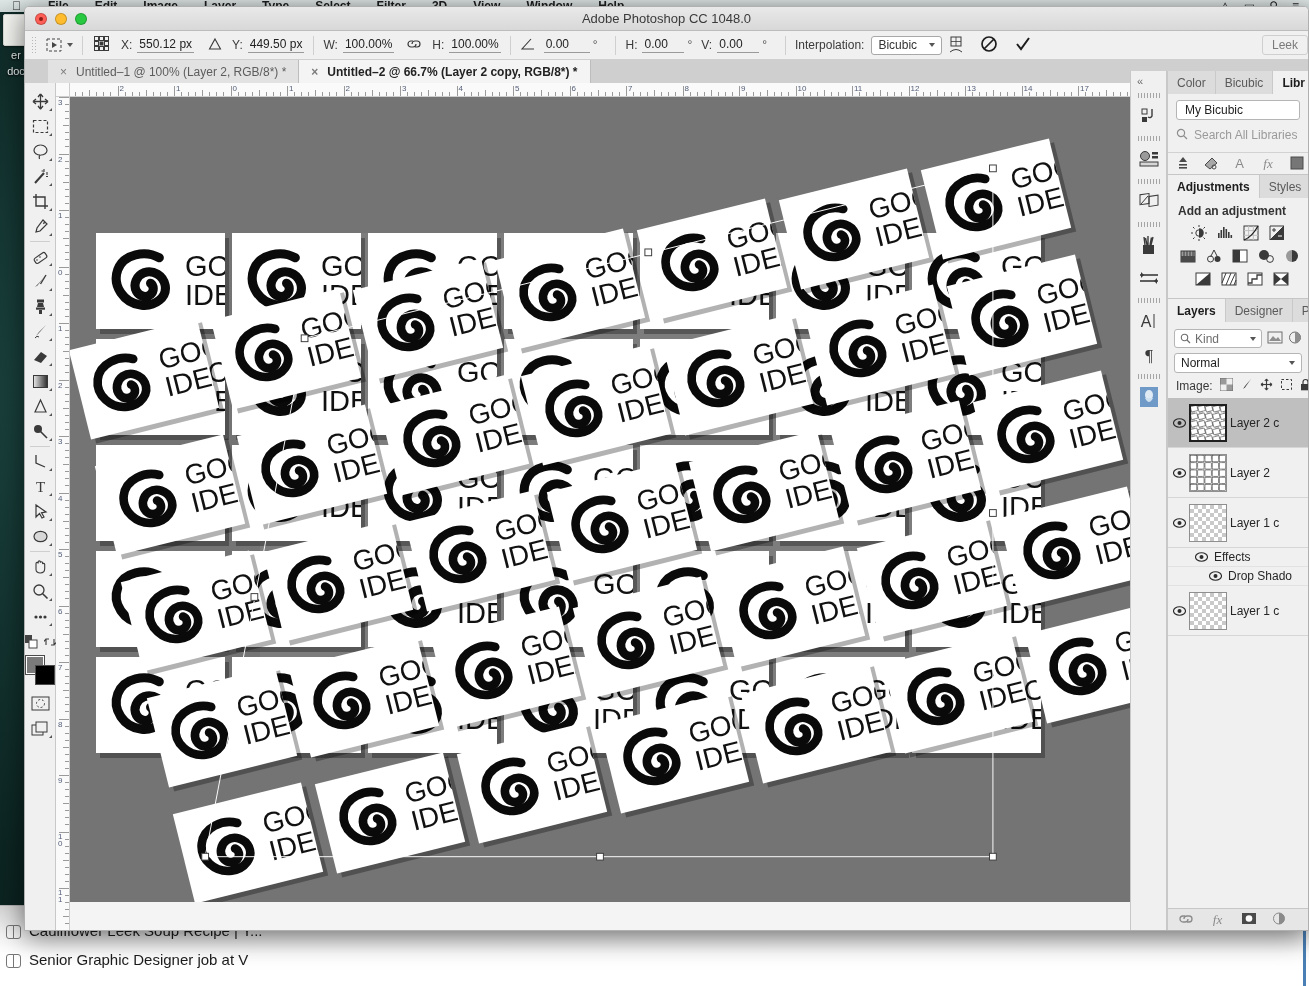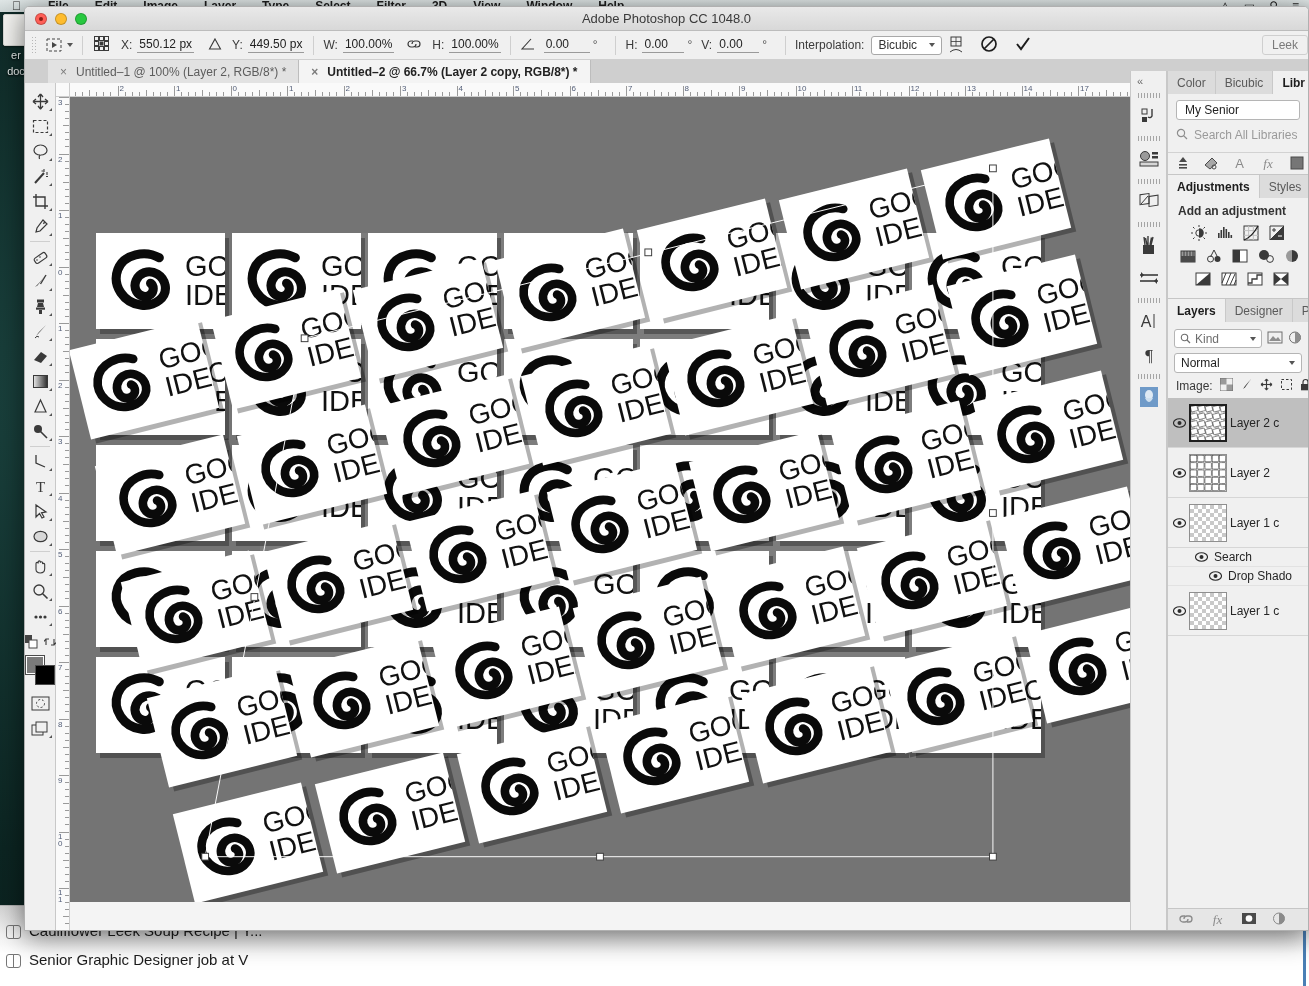--- a/index.html
+++ b/index.html
@@ -1602,21 +1602,21 @@
   <div id="dock">
 
     <div class="panel">
       <div class="ptabs">
         <span class="ptab">Color</span>
         <span class="ptab">Bicubic</span>
         <span class="ptab active">Libr</span>
       </div>
       <div class="pbody">
         <div class="libsel">
-          <span>My Senior</span>
+          <span>My Bicubic</span>
         </div>
         <div class="libsearch">
           <span>
             <svg width="12" height="12" viewBox="0 0 12 12">
                 <circle cx="5" cy="5" r="3.6" fill="none" stroke="#8e8e8e" stroke-width="1.2"></circle>
                 <line x1="7.6" y1="7.6" x2="11" y2="11" stroke="#8e8e8e" stroke-width="1.3"></line>
               </svg>
           </span>
           <span>Search All Libraries</span>
         </div>
@@ -1936,21 +1936,21 @@
             <span class="lthumb"></span>
             <span class="lname">Layer 1 c</span>
           </div>
           <div class="sublayer" style="padding-left: 26px;">
             <span class="eye">
               <svg width="13" height="10" viewBox="0 0 13 10">
                 <ellipse cx="6.5" cy="5" rx="6" ry="4.2" fill="none" stroke="#2b2b2b" stroke-width="1.1"></ellipse>
                 <circle cx="6.5" cy="5" r="2" fill="#2b2b2b"></circle>
               </svg>
             </span>
-            <span>Search</span>
+            <span>Effects</span>
           </div>
           <div class="sublayer" style="padding-left: 40px;">
             <span class="eye">
               <svg width="13" height="10" viewBox="0 0 13 10">
                 <ellipse cx="6.5" cy="5" rx="6" ry="4.2" fill="none" stroke="#2b2b2b" stroke-width="1.1"></ellipse>
                 <circle cx="6.5" cy="5" r="2" fill="#2b2b2b"></circle>
               </svg>
             </span>
             <span>Drop Shado</span>
           </div>

